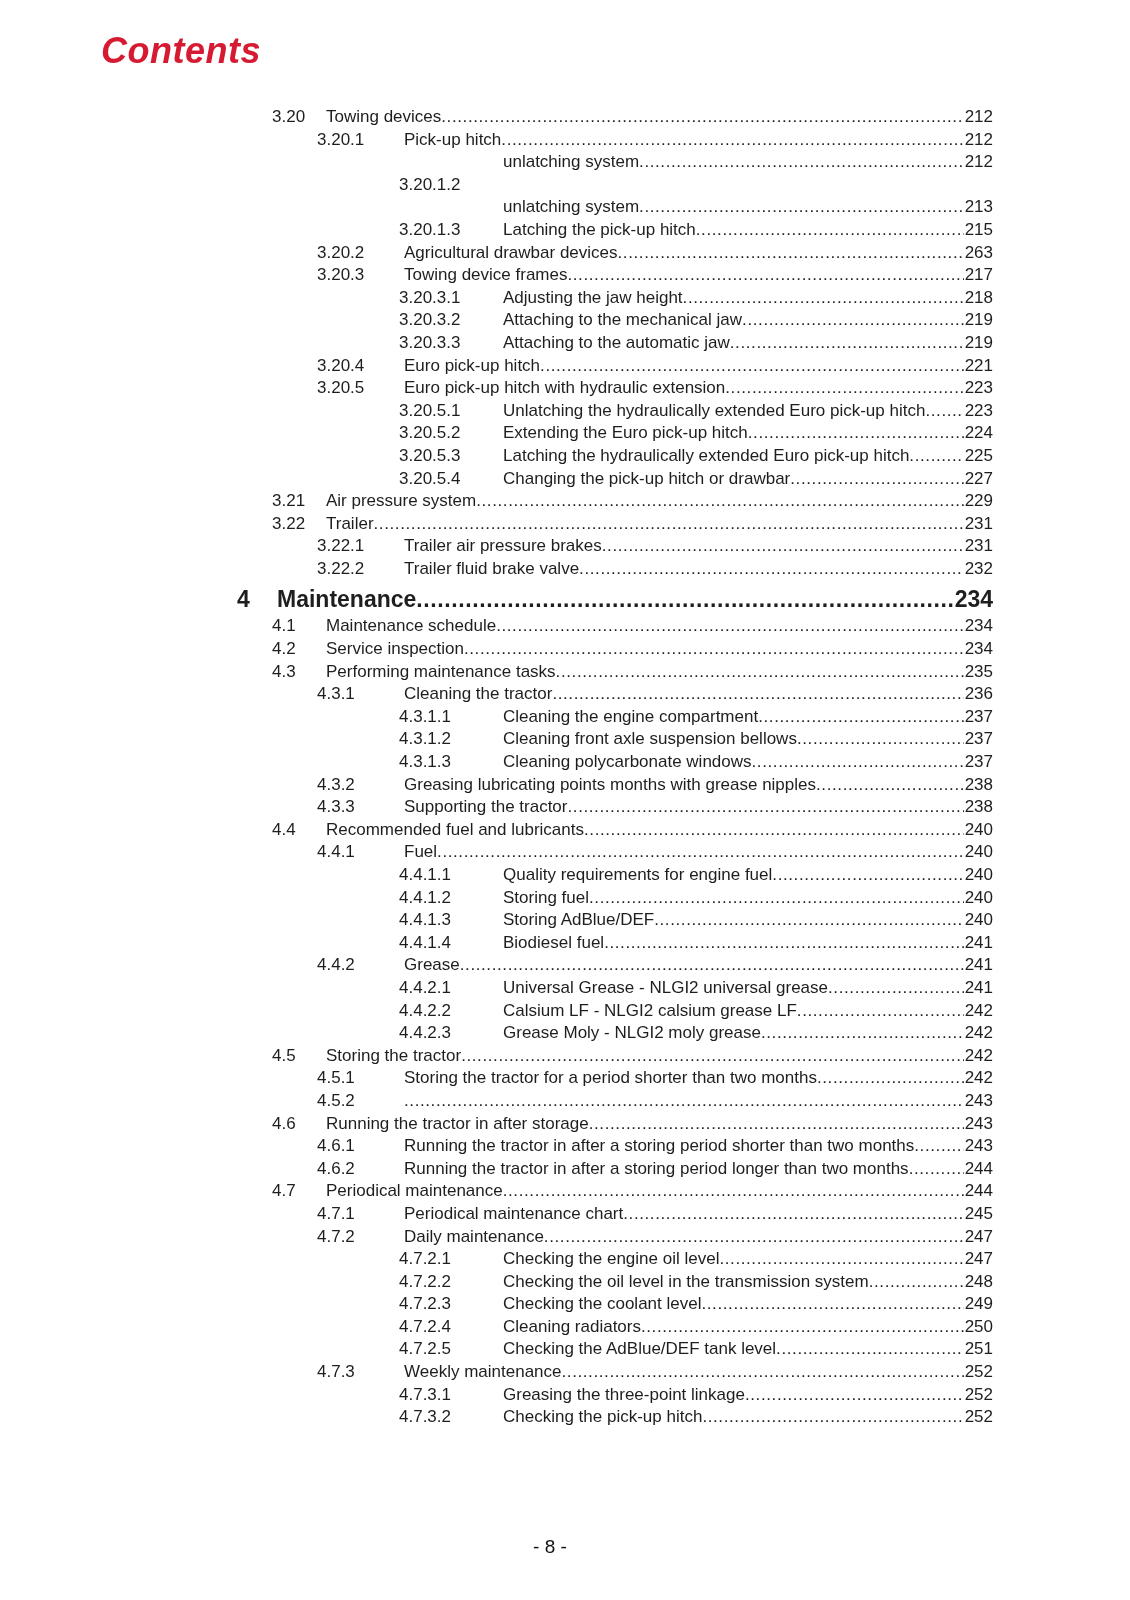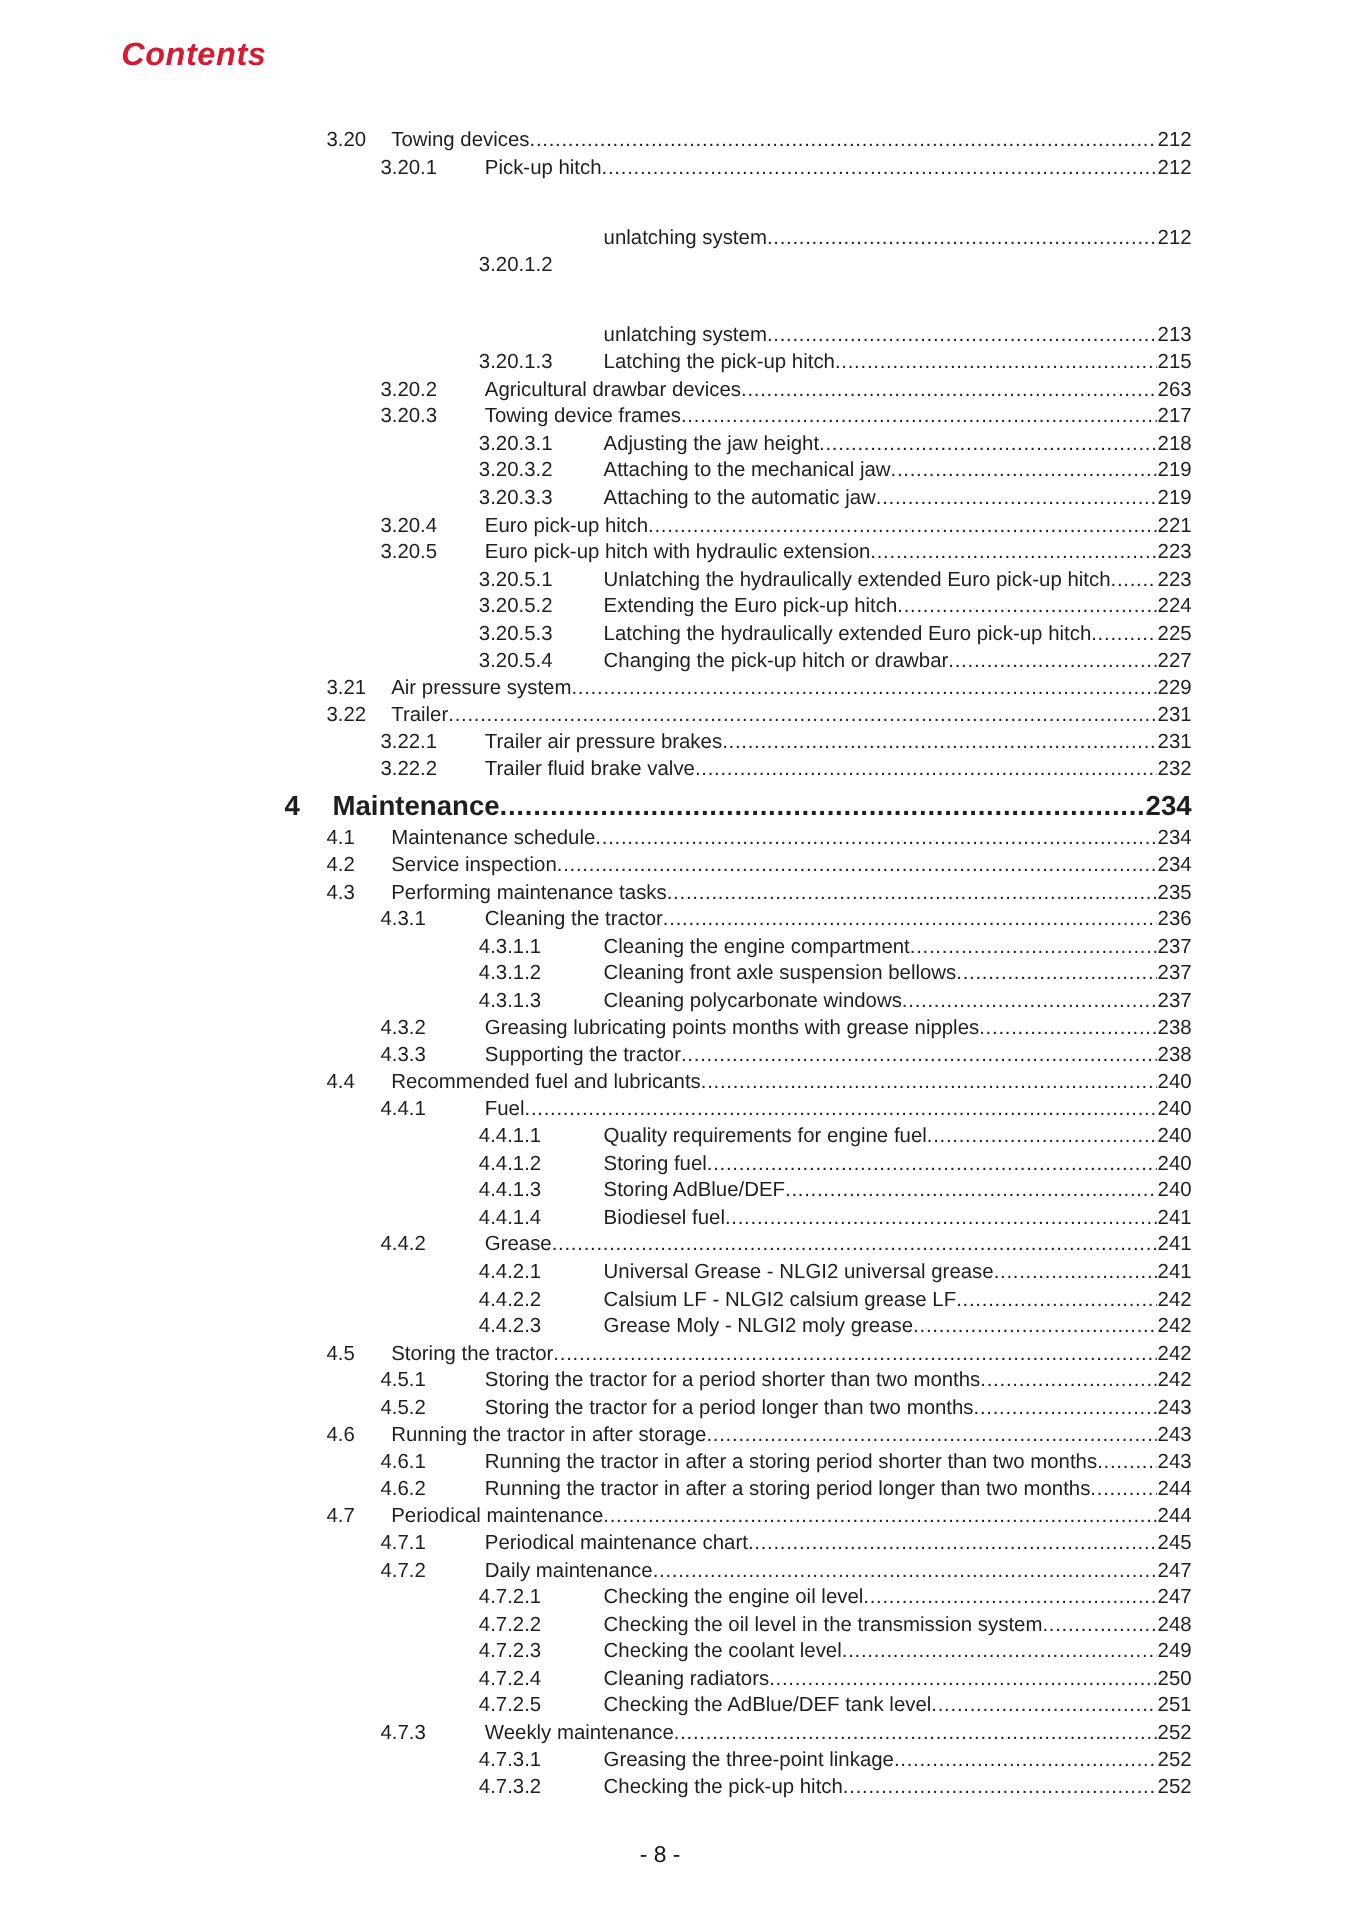--- a/index.html
+++ b/index.html
@@ -6,21 +6,21 @@
   #page{
     position:relative;
     width:1130px;height:1600px;
     background:#ffffff;
     font-family:"Liberation Sans", sans-serif;
     color:#1e1e1e;
     overflow:hidden;
   }
   #contents-label{
     position:absolute;left:101px;top:30px;
-    font-size:27px;font-style:italic;font-weight:bold;
+    font-size:36px;font-style:italic;font-weight:bold;
     color:var(--accent,#d51a32);
     letter-spacing:0.5px;
     text-align:center;
   }
   #toc{
     position:absolute;left:0;top:106px;width:993px;
     font-size:17px;line-height:22.6px;
   }
   .toc-row{display:flex;align-items:baseline;}
   .num{flex:0 0 auto;}
@@ -31,21 +31,21 @@
   }
   .pg{flex:0 0 auto;padding-left:1px;}
   .lvl1{padding-left:237px;font-size:23px;font-weight:bold;line-height:32px;margin-top:3px;}
   .lvl1 .num{width:40px;}
   .lvl2{padding-left:272px;}
   .lvl2 .num{width:54px;}
   .lvl3{padding-left:317px;}
   .lvl3 .num{width:87px;}
   .lvl4{padding-left:399px;}
   .lvl4 .num{width:104px;}
-  .cont4{padding-left:503px;margin-top:36px;}
+  .cont4{padding-left:503px;}
   #footer-page-number{
     position:absolute;left:0;top:1536px;width:1100px;
     text-align:center;font-size:19px;color:#111;
   }
 </style>
 </head>
 <body>
 
 <div id="page" style="color: rgb(30, 30, 30);">
   <div id="contents-label">Contents</div>
@@ -299,21 +299,20 @@
         <span class="pg">242</span>
       </div>
       <div class="toc-row lvl3">
         <span class="num">4.5.1</span>
         <span class="title">Storing the tractor for a period shorter than two months</span>
         <span class="leader">............................................................................................................................................................................................................................</span>
         <span class="pg">242</span>
       </div>
       <div class="toc-row lvl3">
         <span class="num">4.5.2</span>
-        <span class="title">Storing the tractor for a period longer than two months</span>
         <span class="leader">............................................................................................................................................................................................................................</span>
         <span class="pg">243</span>
       </div>
       <div class="toc-row lvl2">
         <span class="num">4.6</span>
         <span class="title">Running the tractor in after storage</span>
         <span class="leader">............................................................................................................................................................................................................................</span>
         <span class="pg">243</span>
       </div>
       <div class="toc-row lvl3">

